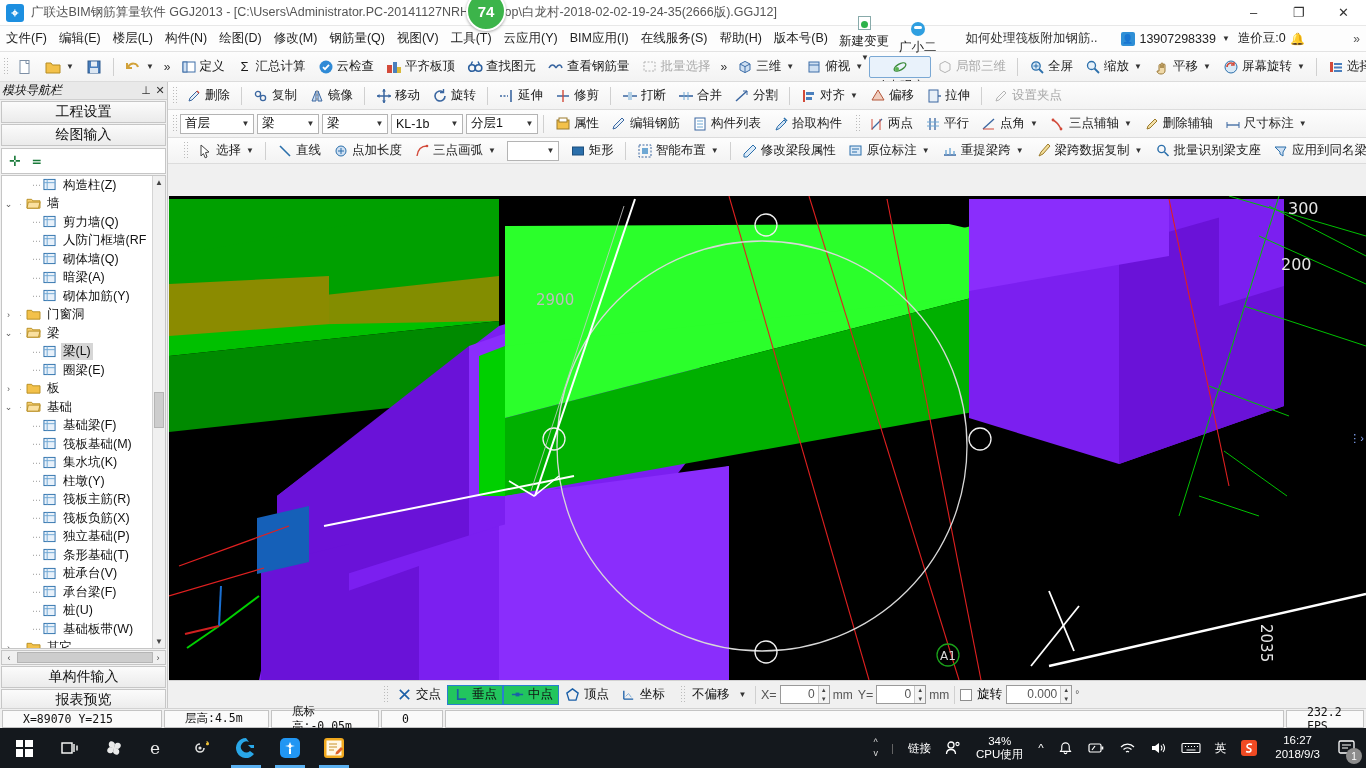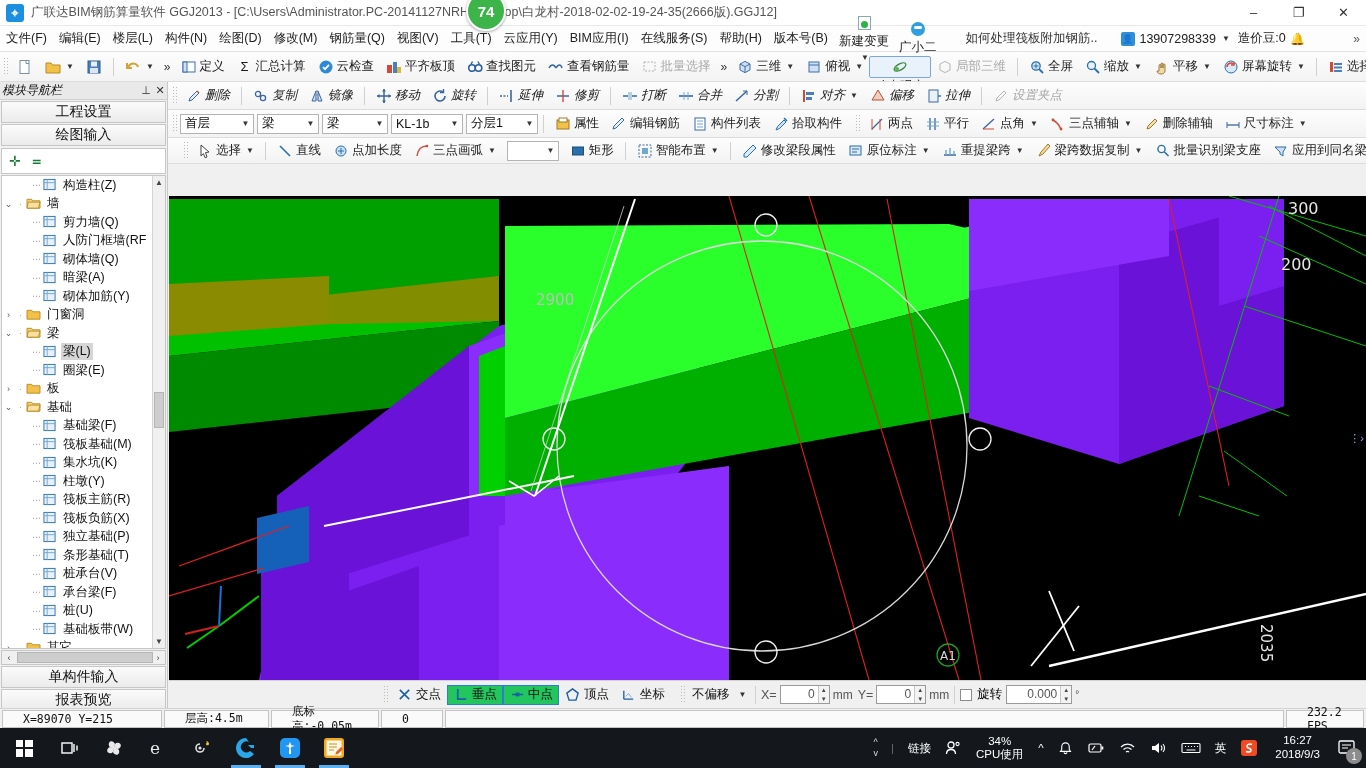--- a/index.html
+++ b/index.html
@@ -411,21 +411,21 @@
             <rect x="6" y="4" width="8" height="2" fill="#4a7fbd"></rect>
             <rect x="6" y="7.5" width="8" height="2" fill="#4a7fbd"></rect>
             <rect x="6" y="11" width="8" height="2" fill="#4a7fbd"></rect>
           </svg>
       </span>
       <span>选择楼层</span>
     </div>
 
   </div>
 
-  <div class="toolbar tbar2" style="padding-left:169px;font-style:italic;">
+  <div class="toolbar tbar2" style="padding-left:169px;">
     <div class="tgrip"></div>
     <div class="tb-btn">
       <span class="ic">
         <svg width="16" height="16" viewBox="0 0 16 16">
             <path d="M3 13l3-1 7-7-2-2-7 7z" fill="#e6edf5" stroke="#3a66a0"></path>
             <path d="M11 3l2 2" stroke="#d24a3a" stroke-width="1.5"></path>
           </svg>
       </span>
       <span>删除</span>
     </div>

